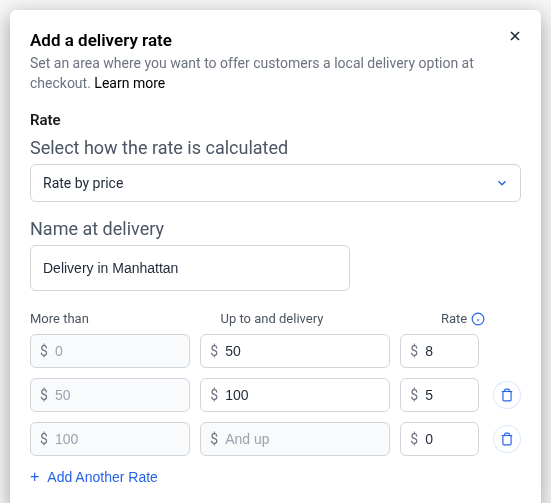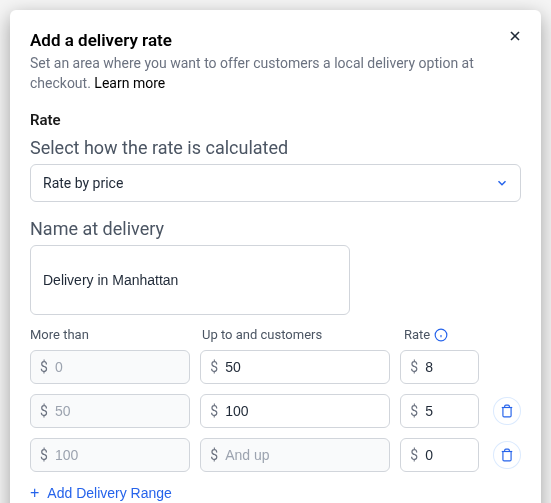--- a/index.html
+++ b/index.html
@@ -83,34 +83,35 @@
     }
     .chevron-down {
       position: absolute;
       right: 12px;
       top: 50%;
       transform: translateY(-50%);
       pointer-events: none;
     }
     .text-input {
       width: 320px;
-      padding: 26px 12px;
+      padding: 14px 12px;
       border: 1px solid #d1d5db;
       border-radius: 6px;
       font-size: 14px;
       color: #1f2937;
-      margin-bottom: 10px;
+      margin-bottom: 18px;
     }
     .price-section {
       margin-top: 2px;
     }
     .column-headers {
       display: flex;
       gap: 10px;
       margin-bottom: 8px;
+      justify-content: space-between;
     }
     .col-more {
       width: 162px;
       font-size: 13px;
       color: #4b5563;
     }
     .col-upto {
       width: 192px;
       font-size: 13px;
       color: #4b5563;
@@ -233,21 +234,21 @@
     </svg>
   </div>
 
   <label class="field-label">Name at delivery</label>
   <input class="text-input" type="text" value="Delivery in Manhattan" style="">
 
   <div class="price-section">
 
     <div class="column-headers">
       <div class="col-more">More than</div>
-      <div class="col-upto">Up to and customers</div>
+      <div class="col-upto">Up to and delivery</div>
       <div class="col-rate">
         <span>Rate</span>
         <svg class="info-icon" viewBox="0 0 24 24" fill="none" stroke="#2563eb" stroke-width="2">
           <circle cx="12" cy="12" r="10"></circle>
           <line x1="12" y1="16" x2="12" y2="12"></line>
           <line x1="12" y1="8" x2="12.01" y2="8"></line>
         </svg>
       </div>
     </div>
 
@@ -304,17 +305,17 @@
             <svg viewBox="0 0 24 24" fill="none" stroke="#2563eb" stroke-width="2">
               <polyline points="3 6 5 6 21 6"></polyline>
               <path d="M19 6v14a2 2 0 0 1-2 2H7a2 2 0 0 1-2-2V6m3 0V4a2 2 0 0 1 2-2h4a2 2 0 0 1 2 2v2"></path>
             </svg>
           </button>
         </div>
       </div>
 
     <button class="add-range">
       <span class="plus-icon">+</span>
-      <span>Add Delivery Range</span>
+      <span>Add Another Rate</span>
     </button>
   </div>
 
 </div>
 
 </body></html>

